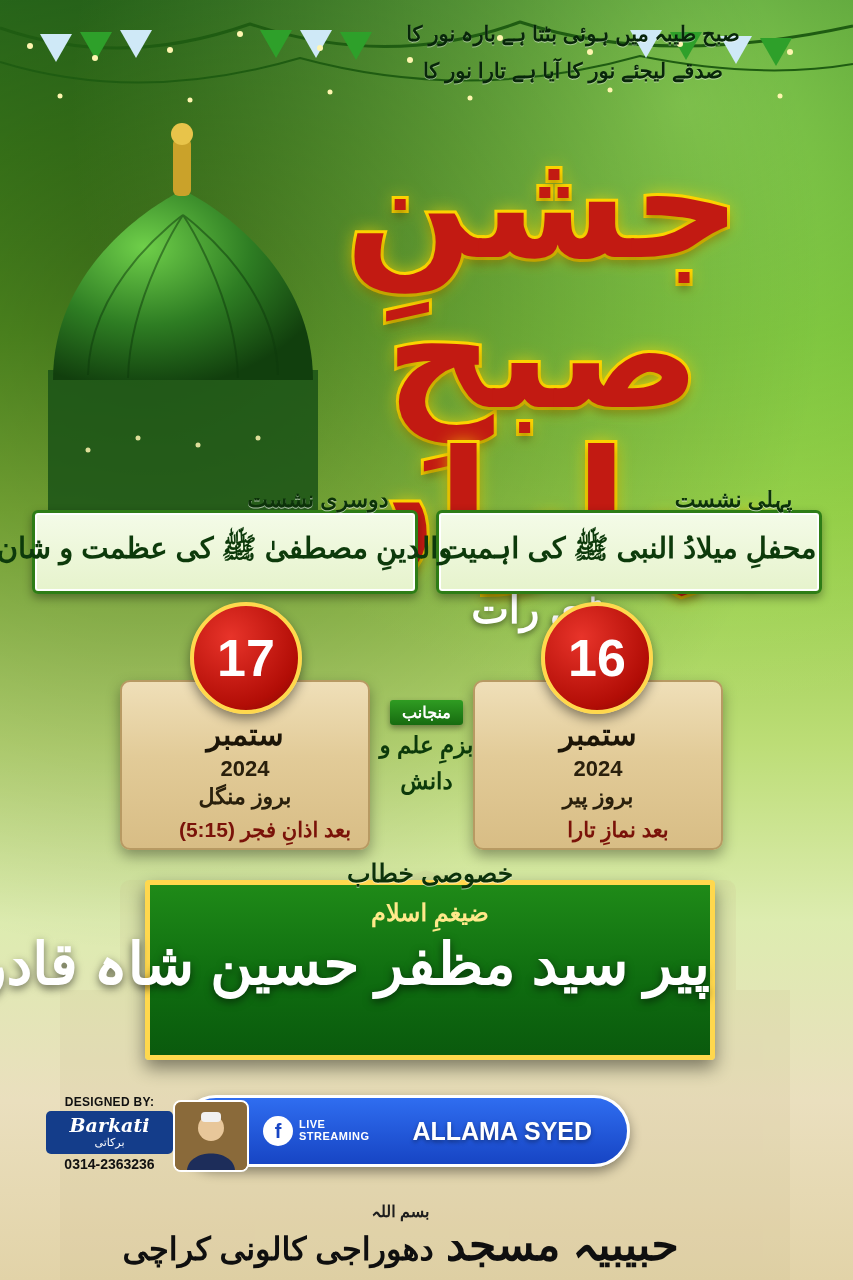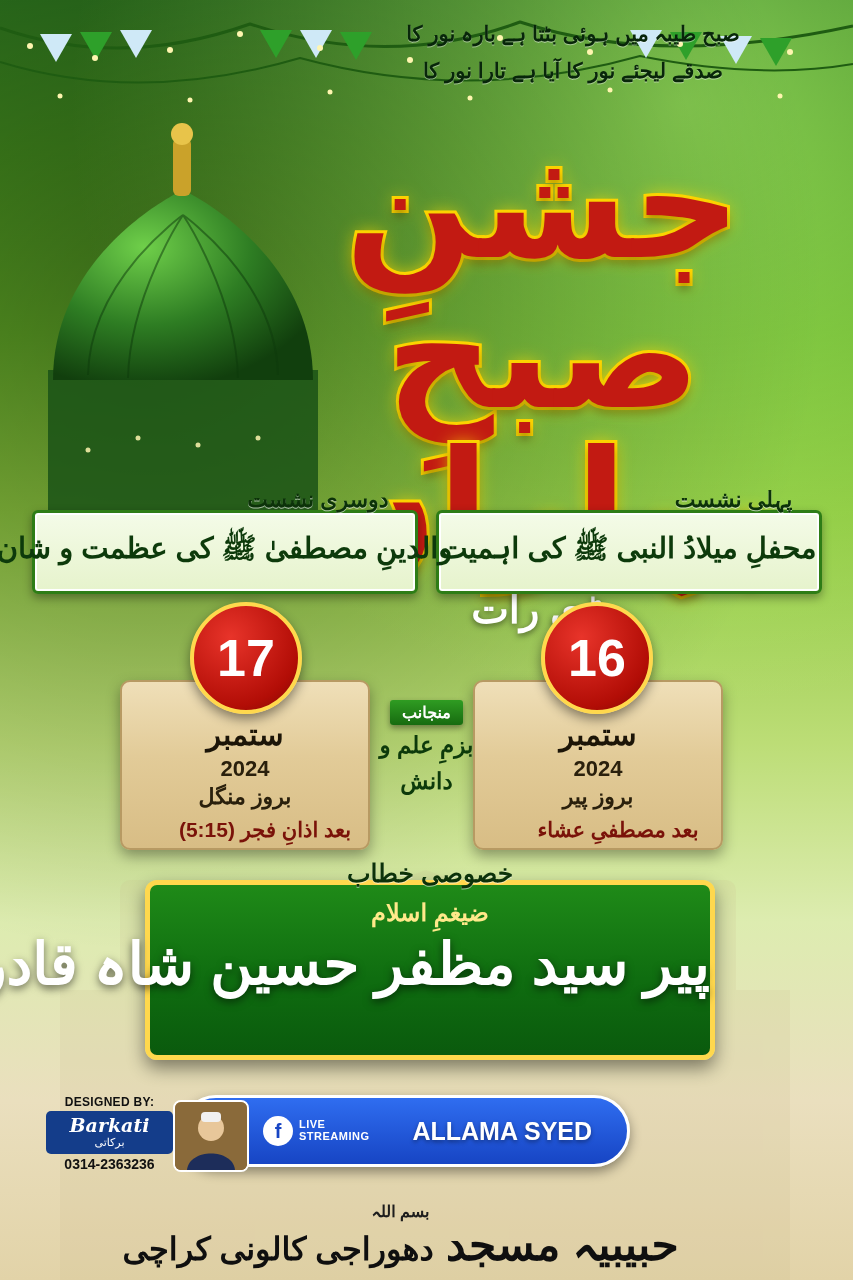--- a/index.html
+++ b/index.html
@@ -229,21 +229,21 @@
 
   
   .speaker-panel {
     position: absolute;
     top: 880px;
     left: 145px;
     width: 570px;
     height: 180px;
     background: linear-gradient(180deg, #1f8a18 0%, #0f6d10 55%, #0a5a0d 100%);
     border: 5px solid #ffd84d;
-    border-radius: 12px;
+    border-radius: 4px;
     box-shadow: 0 8px 18px rgba(0,0,0,.45);
     direction: rtl;
     text-align: center;
     box-sizing: border-box;
     padding-top: 10px;
   }
   .khitab {
     position: absolute;
     top: -26px;
     left: 50%;
@@ -493,21 +493,21 @@
       <div class="session-title">والدینِ مصطفیٰ ﷺ کی عظمت و شان</div>
     </div>
   </div>
 
   <div class="scrolls">
 
     <div class="scroll right">
       <div class="scroll-date">ستمبر</div>
       <div class="scroll-year">2024</div>
       <div class="scroll-year">بروز پیر</div>
-      <div class="scroll-time">بعد مصطفیِ عشاء</div>
+      <div class="scroll-time">بعد نمازِ تارا</div>
     </div>
     <div class="daybadge right">16</div>
 
     <div class="scroll left">
       <div class="scroll-date">ستمبر</div>
       <div class="scroll-year">2024</div>
       <div class="scroll-year">بروز منگل</div>
       <div class="scroll-time">بعد اذانِ فجر (5:15)</div>
     </div>
     <div class="daybadge left">17</div>

